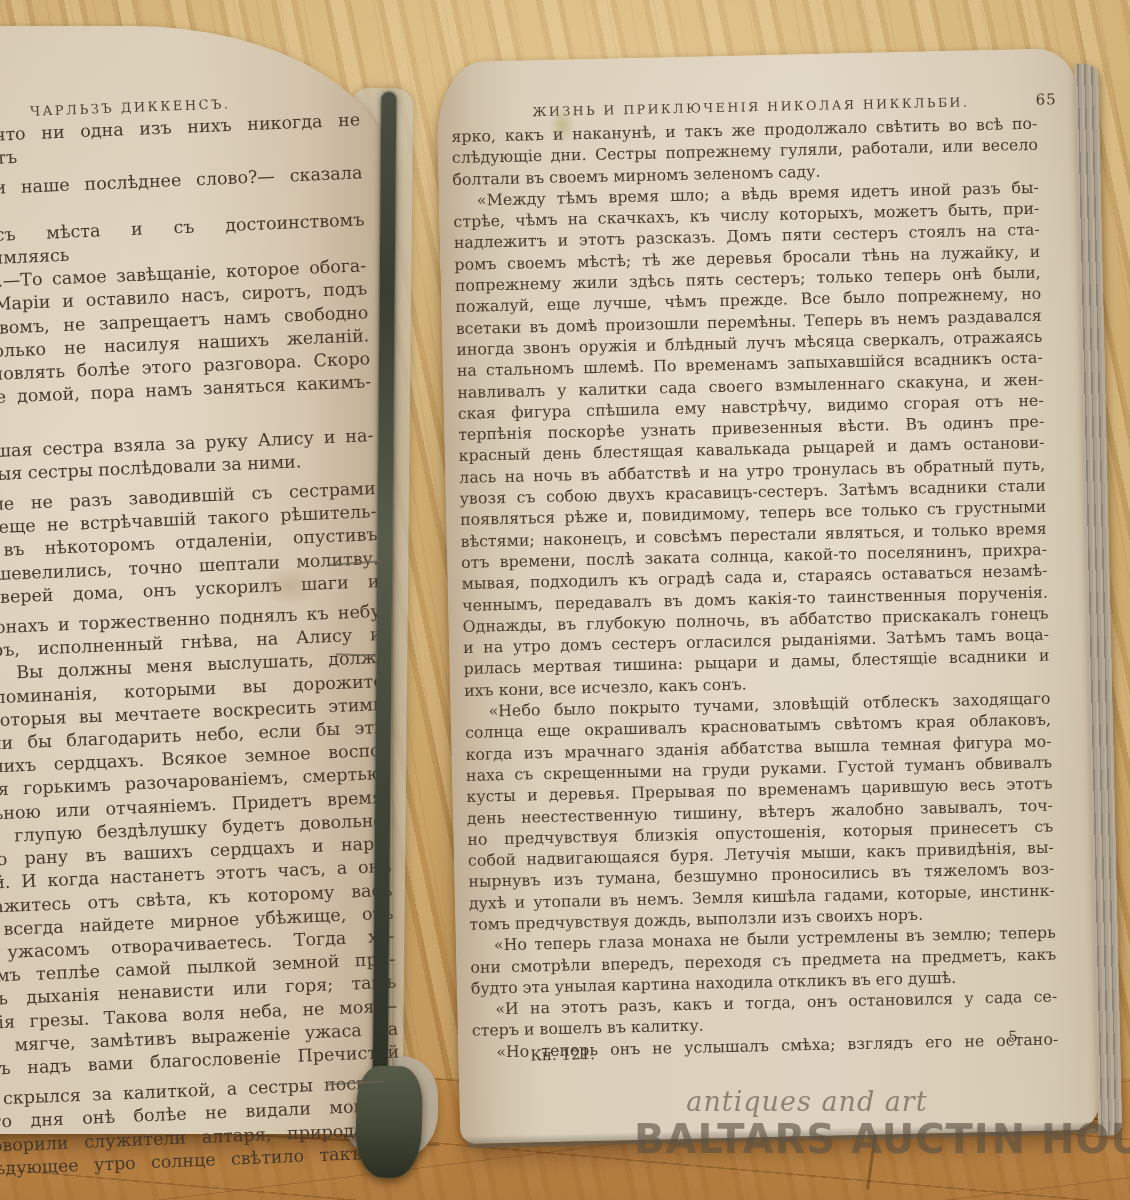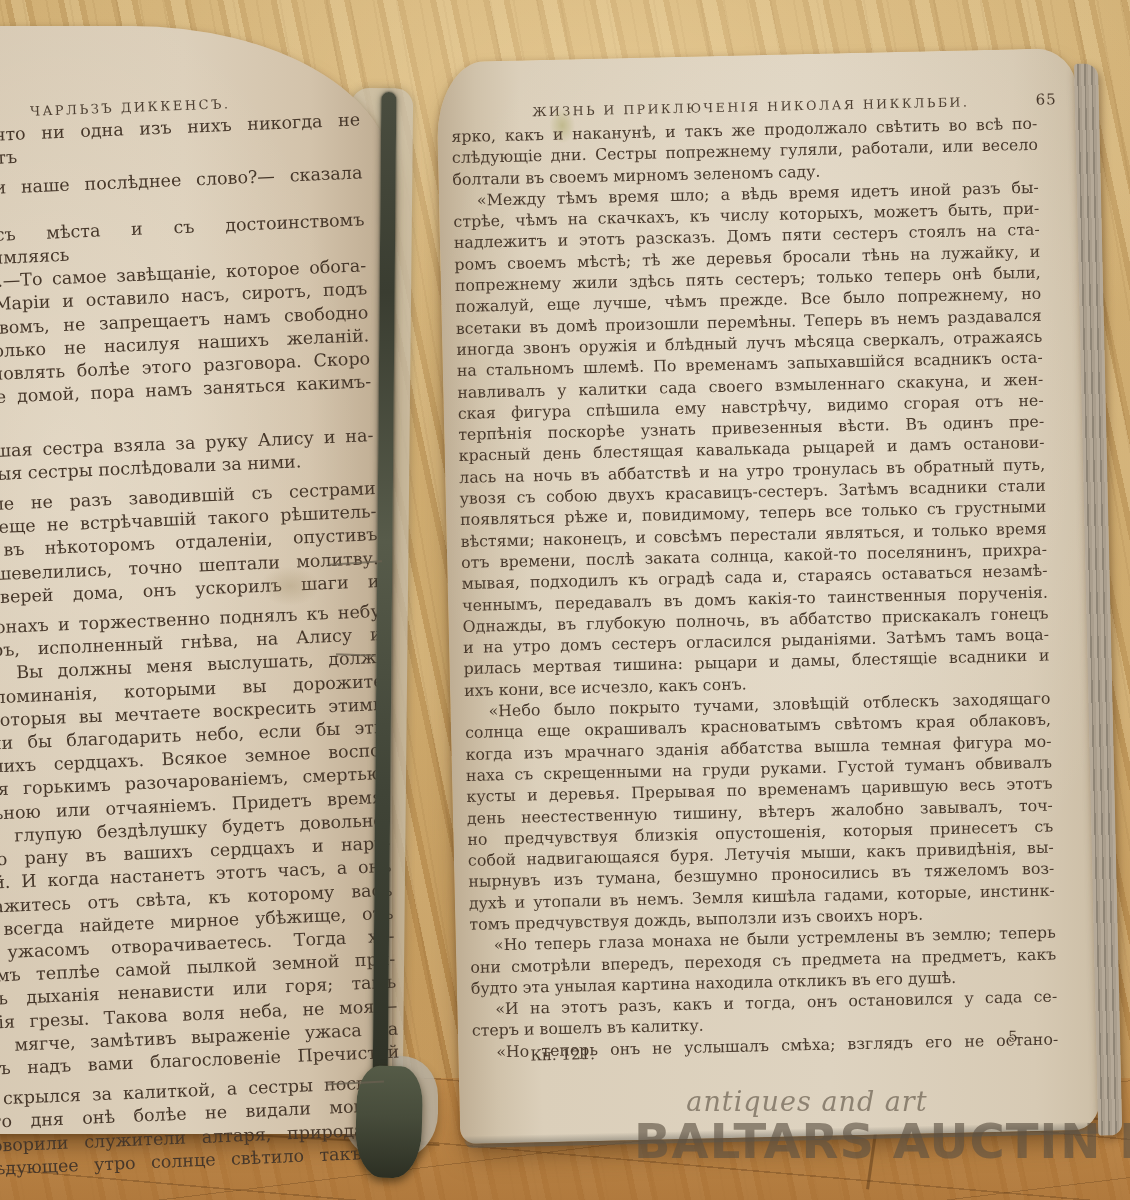--- a/index.html
+++ b/index.html
@@ -100,21 +100,21 @@
 
   .stain{position:absolute;border-radius:50%;pointer-events:none;}
   .stain1{left:112px;top:48px;width:26px;height:36px;background:radial-gradient(rgba(150,150,70,.4),rgba(150,150,70,0) 70%);}
   .stain2{left:330px;top:540px;width:60px;height:40px;background:radial-gradient(rgba(150,130,90,.3),rgba(150,130,90,0) 70%);}
 
   
   .watermark{position:absolute;left:592px;top:1086px;width:486px;z-index:10;color:rgba(92,80,66,.62);margin-left:42px;}
   .wm-line1{display:block;text-align:center;margin-right:140px;font-style:italic;font-size:27px;letter-spacing:1px;
     font-family:"DejaVu Serif","Liberation Serif",serif;}
   .wm-line2{display:flex;align-items:center;white-space:nowrap;margin-top:-4px;
-    font-family:"DejaVu Sans","Liberation Sans",sans-serif;font-weight:bold;font-size:48px;letter-spacing:1px;}
+    font-family:"DejaVu Sans","Liberation Sans",sans-serif;font-weight:bold;font-size:40px;letter-spacing:1px;}
   .wm-logo{display:inline-block;width:44px;height:52px;margin:0 1px;vertical-align:middle;}
 </style>
 </head>
 <body>
 
 <div class="wood"></div>
 <div class="wood-bottom"></div>
 <div class="wood-scratch" style="left:20px;top:1122px;width:420px;transform:rotate(3deg);"></div>
 <div class="wood-scratch" style="left:640px;top:1086px;width:470px;transform:rotate(4deg);"></div>
 <div class="wood-scratch" style="left:880px;top:990px;width:3px;height:200px;transform:rotate(8deg);"></div>

